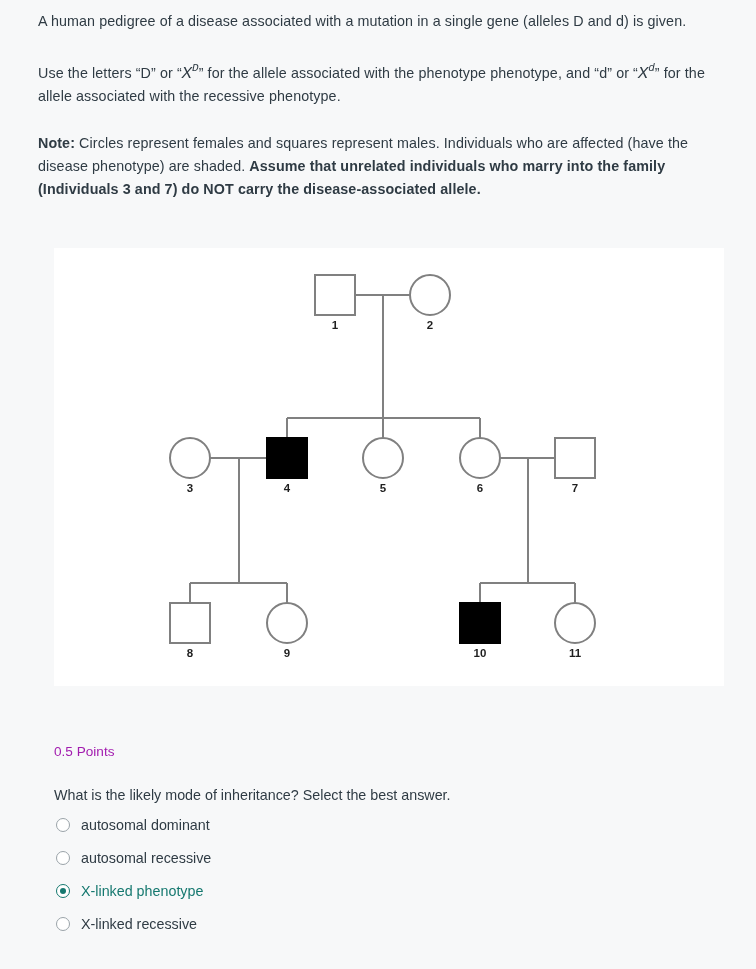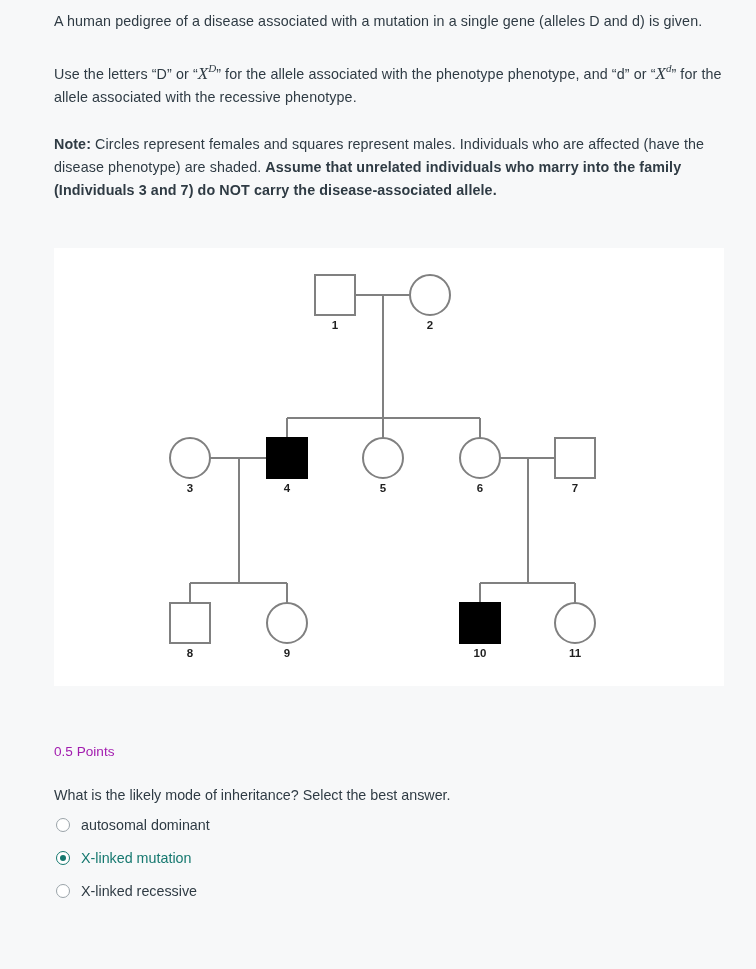--- a/index.html
+++ b/index.html
@@ -13,37 +13,37 @@
   }
   .page {
     position: relative;
     width: 756px;
     height: 969px;
     background: #f7f8f9;
   }
   
   .prompt {
     position: absolute;
-    left: 54px;
+    left: 38px;
     top: 10px;
     width: 668px;
   }
   .para {
     font-size: 14.3px;
     line-height: 23px;
     color: #2f3b44;
     margin: 0 0 8px 0;
     letter-spacing: 0.1px;
   }
   .para.p1 { margin-bottom: 24px; }
   .para.p2 { margin-bottom: 24px; }
   .para.note { margin-bottom: 8px; }
   .b { font-weight: 700; }
   .allele {
-    font-family: Liberation Serif, serif;
+    font-family: Liberation Mono, monospace;
     font-style: italic;
     font-size: 17px;
     letter-spacing: 0;
   }
   .allele sup {
     font-size: 11px;
     font-style: italic;
     vertical-align: super;
   }
   
@@ -179,23 +179,27 @@
   </div>
 
   <div class="qblock">
     <div class="q-points">0.5 Points</div>
     <div class="q-text">What is the likely mode of inheritance? Select the best answer.</div>
     <ul class="options" id="options-list">
         <li class="opt">
           <span class="radio"></span>
           <span class="opt-label">autosomal dominant</span>
         </li>
+        <li class="opt">
+          <span class="radio"></span>
+          <span class="opt-label">autosomal recessive</span>
+        </li>
         <li class="opt selected">
           <span class="radio"></span>
-          <span class="opt-label">X-linked mutation</span>
+          <span class="opt-label">X-linked phenotype</span>
         </li>
         <li class="opt">
           <span class="radio"></span>
           <span class="opt-label">X-linked recessive</span>
         </li>
       </ul>
   </div>
 
 </div>
 

